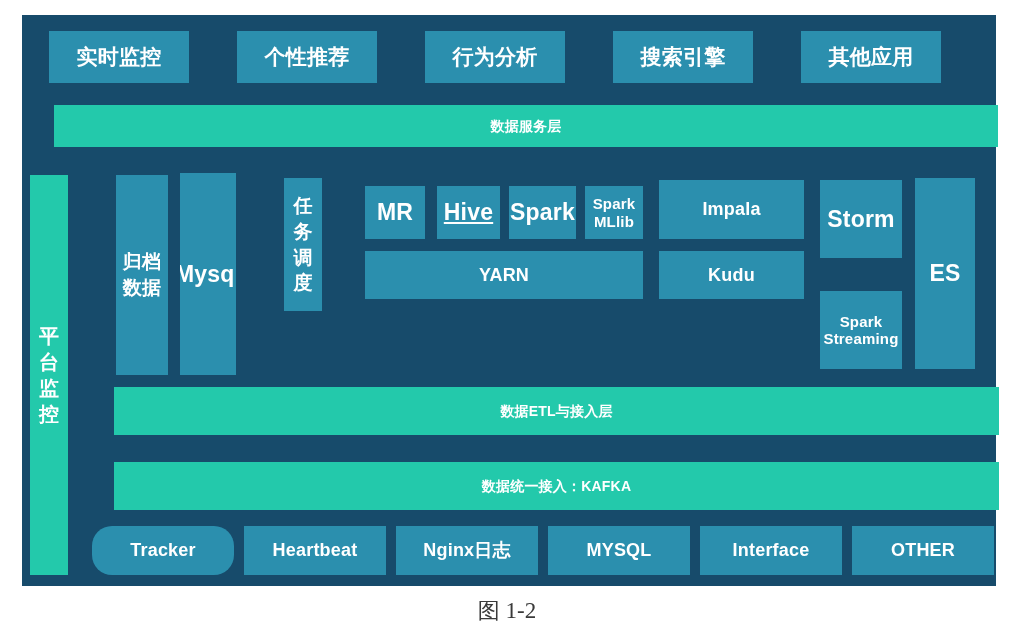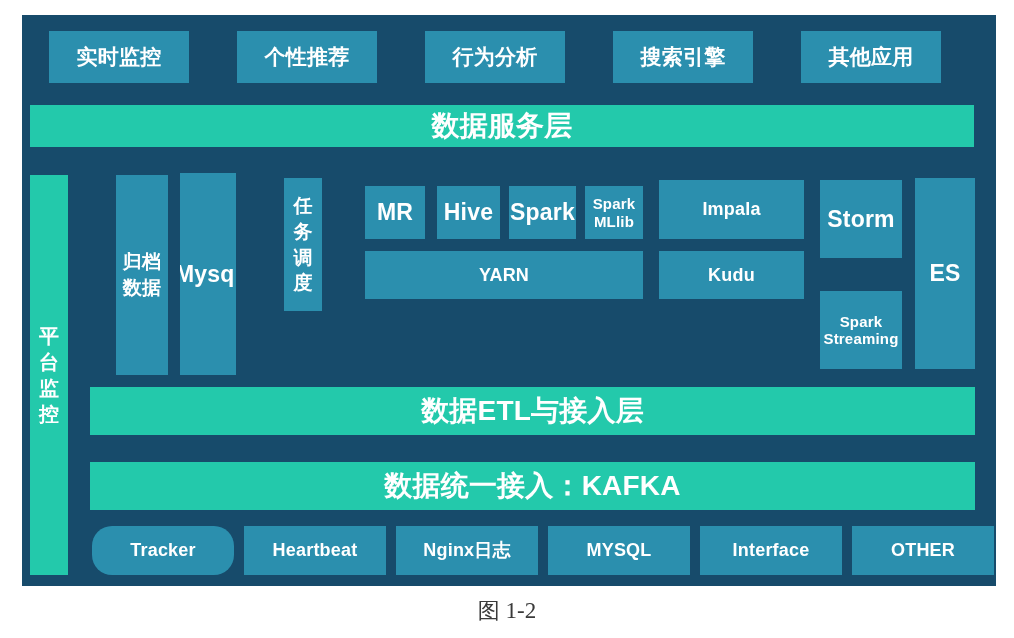--- a/index.html
+++ b/index.html
@@ -46,21 +46,21 @@
     line-height: 1.15;
     letter-spacing: 0.2px;
     overflow: hidden;
   }
 
   .teal  { background: #2b8fae; }
   .green { background: #23c9ab; }
 
   
   .t-app     { font-size: 21px; }
-  .t-layer   { font-size: 28px; }
+  .t-layer   { font-size: 14px; margin-left: 24px; }
   .t-big     { font-size: 18px; }
   .t-med     { font-size: 23px; }
   .t-small   { font-size: 15px; }
   .t-source  { font-size: 18px; }
 
   
   .vstack {
     flex-direction: column;
     justify-content: center;
     align-items: center;
@@ -134,21 +134,21 @@
     <div class="box teal vstack vert-cn-14" style="left:262px; top:163px; width:38px; height:133px;">
       <span>任</span>
       <span>务</span>
       <span>调</span>
       <span>度</span>
     </div>
 
     <div class="box teal t-med" style="left:343px; top:171px; width:60px; height:53px;">
       <span>MR</span>
     </div>
-    <div class="box teal t-med" style="left:415px; top:171px; width:63px; height:53px;">
+    <div class="box teal t-med" style="left:415px; top:171px; width:63px; height:53px;text-decoration:underline;">
       <span>Hive</span>
     </div>
     <div class="box teal t-med" style="left:487px; top:171px; width:67px; height:53px;">
       <span>Spark</span>
     </div>
     <div class="box teal twoline t-small" style="left:563px; top:171px; width:58px; height:53px;">
       <span>Spark</span>
       <span>MLlib</span>
     </div>
 

